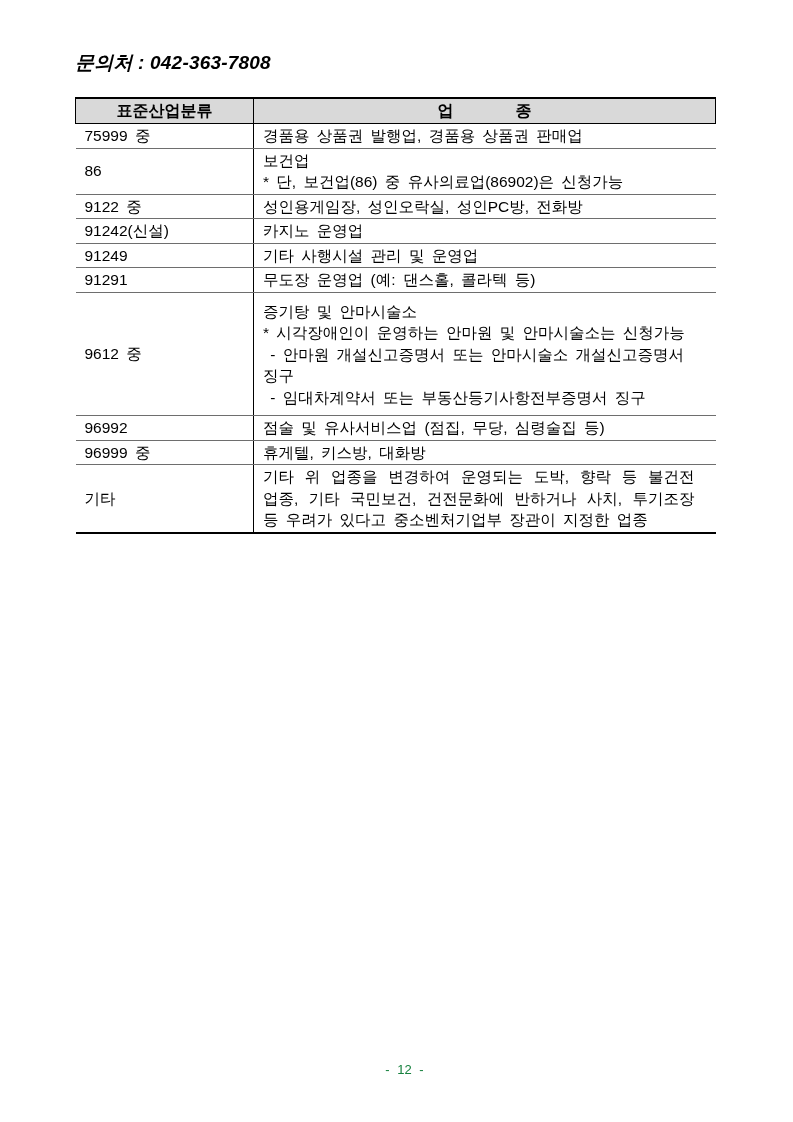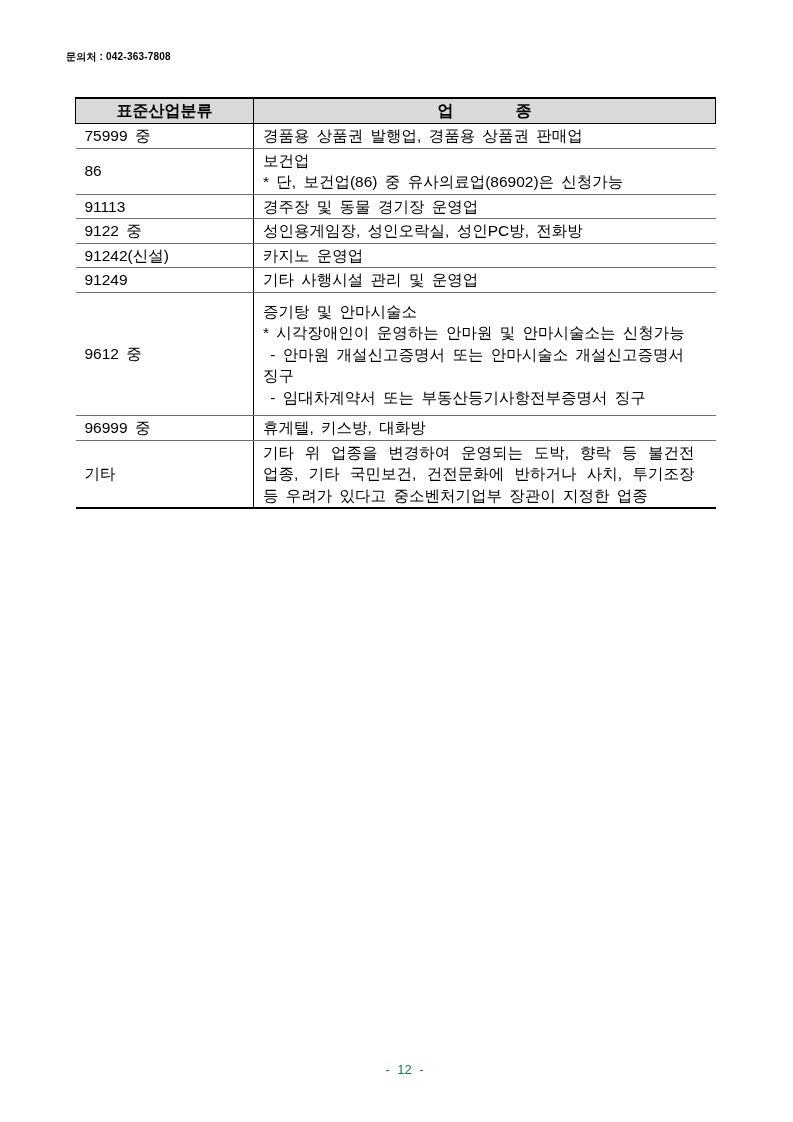--- a/index.html
+++ b/index.html
@@ -7,22 +7,22 @@
   html, body { margin: 0; padding: 0; }
   body {
     width: 793px; height: 1122px;
     background: #ffffff;
     font-family: "Liberation Sans", sans-serif;
     color: #000;
     position: relative;
     overflow: hidden;
   }
   .contact {
-    position: absolute; left: 66px; top: 50px;
-    font-size: 10px; font-weight: bold; letter-spacing: 0.2px;
+    position: absolute; left: 75px; top: 50px;
+    font-size: 19px; font-weight: bold; letter-spacing: 0.2px; font-style: italic;
   }
   table.industry-table {
     position: absolute; left: 75px; top: 97px;
     width: 640px;
     border-collapse: collapse; table-layout: fixed;
     border-top: 2.5px solid var(--line-black);
     border-bottom: 2.5px solid var(--line-black);
     font-size: 15.5px;
   }
   col.col-code { width: 178px; }
@@ -83,26 +83,20 @@
   </tr>
 
   <tr>
     <td class="code-cell">86</td>
     <td class="desc-cell">
             <div class="desc-line">보건업</div>
             <div class="desc-line">* 단, 보건업(86) 중 유사의료업(86902)은 신청가능</div>
           </td>
   </tr>
 
-  <tr>
-    <td class="code-cell">91113</td>
-    <td class="desc-cell">
-            <div class="desc-line">경주장 및 동물 경기장 운영업</div>
-          </td>
-  </tr>
 
 
   <tr>
     <td class="code-cell">9122 중</td>
     <td class="desc-cell">
             <div class="desc-line">성인용게임장, 성인오락실, 성인PC방, 전화방</div>
           </td>
   </tr>
 
   <tr>
@@ -112,31 +106,43 @@
           </td>
   </tr>
 
   <tr>
     <td class="code-cell">91249</td>
     <td class="desc-cell">
             <div class="desc-line">기타 사행시설 관리 및 운영업</div>
           </td>
   </tr>
 
+  <tr>
+    <td class="code-cell">91291</td>
+    <td class="desc-cell">
+            <div class="desc-line">무도장 운영업 (예: 댄스홀, 콜라텍 등)</div>
+          </td>
+  </tr>
 
   <tr>
     <td class="code-cell">9612 중</td>
     <td class="desc-cell tall">
             <div class="desc-line">증기탕 및 안마시술소</div>
             <div class="desc-line">* 시각장애인이 운영하는 안마원 및 안마시술소는 신청가능</div>
             <div class="desc-line"> - 안마원 개설신고증명서 또는 안마시술소 개설신고증명서 징구</div>
             <div class="desc-line"> - 임대차계약서 또는 부동산등기사항전부증명서 징구</div>
           </td>
   </tr>
 
+  <tr>
+    <td class="code-cell">96992</td>
+    <td class="desc-cell">
+            <div class="desc-line">점술 및 유사서비스업 (점집, 무당, 심령술집 등)</div>
+          </td>
+  </tr>
 
   <tr>
     <td class="code-cell">96999 중</td>
     <td class="desc-cell">
             <div class="desc-line">휴게텔, 키스방, 대화방</div>
           </td>
   </tr>
 
   <tr>
     <td class="code-cell">기타</td>

